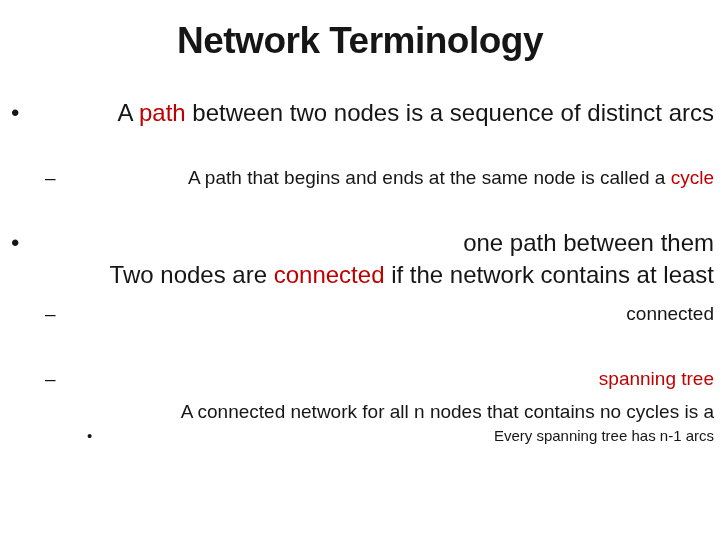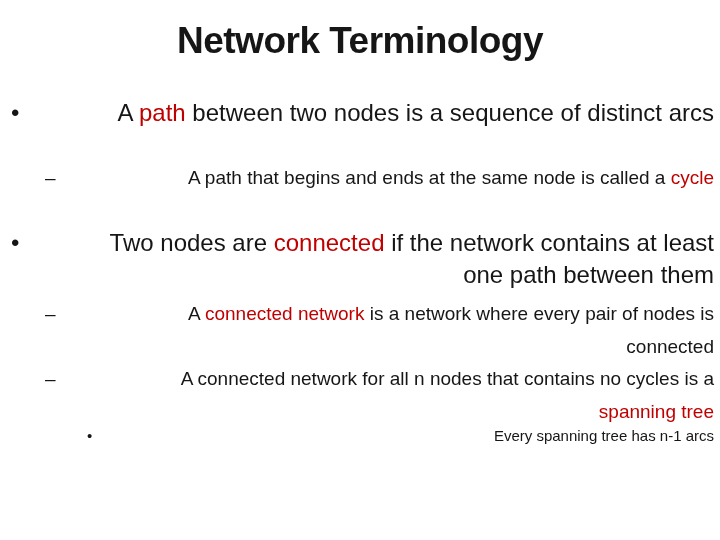--- a/index.html
+++ b/index.html
@@ -70,36 +70,35 @@
       </div>
       <div class="bullet level2" style="top: 161px;">
         <span class="marker">–</span>
         <div class="text">
           <div class="line"><span>A path that begins and ends at the same node is called a </span><span class="accent">cycle</span></div>
         </div>
       </div>
       <div class="bullet level1" style="top: 227px;">
         <span class="marker">•</span>
         <div class="text">
+          <div class="line"><span>one path between them</span></div>
           <div class="line"><span>Two nodes are </span><span class="accent">connected</span><span> if the network contains at least</span></div>
-          <div class="line"><span>one path between them</span></div>
         </div>
       </div>
       <div class="bullet level2" style="top: 297px;">
         <span class="marker">–</span>
         <div class="text">
-          <div class="line"><span>A </span><span class="accent">connected network</span><span> is a network where every pair of nodes is</span></div>
           <div class="line"><span>connected</span></div>
         </div>
       </div>
       <div class="bullet level2" style="top: 362px;">
         <span class="marker">–</span>
         <div class="text">
+          <div class="line"><span class="accent">spanning tree</span></div>
           <div class="line"><span>A connected network for all n nodes that contains no cycles is a</span></div>
-          <div class="line"><span class="accent">spanning tree</span></div>
         </div>
       </div>
       <div class="bullet level3" style="top: 425px;">
         <span class="marker">•</span>
         <div class="text">
           <div class="line"><span>Every spanning tree has n-1 arcs</span></div>
         </div>
       </div>
     </div>
 </div>

